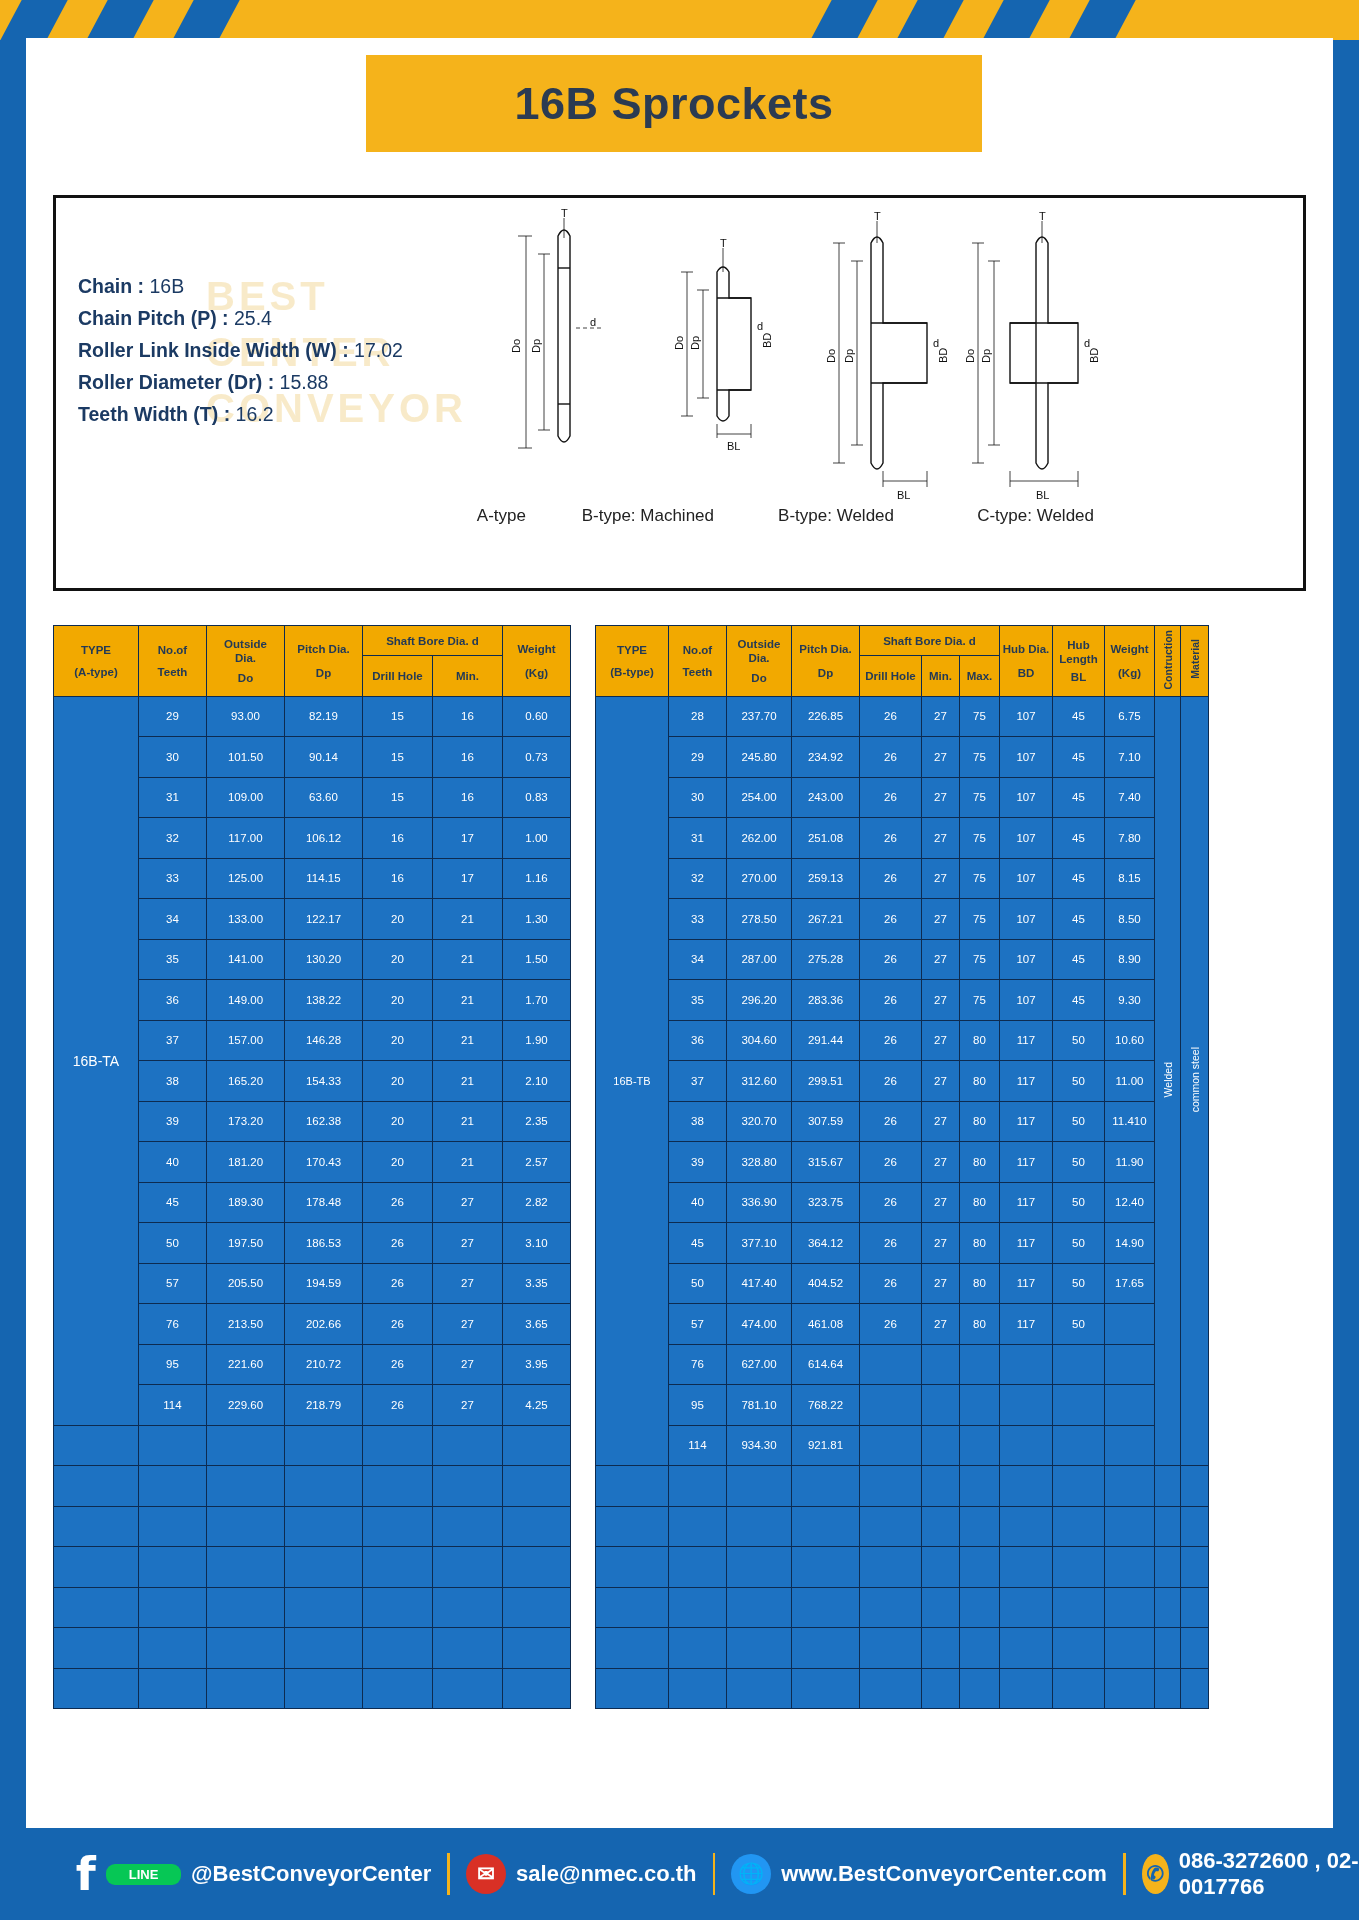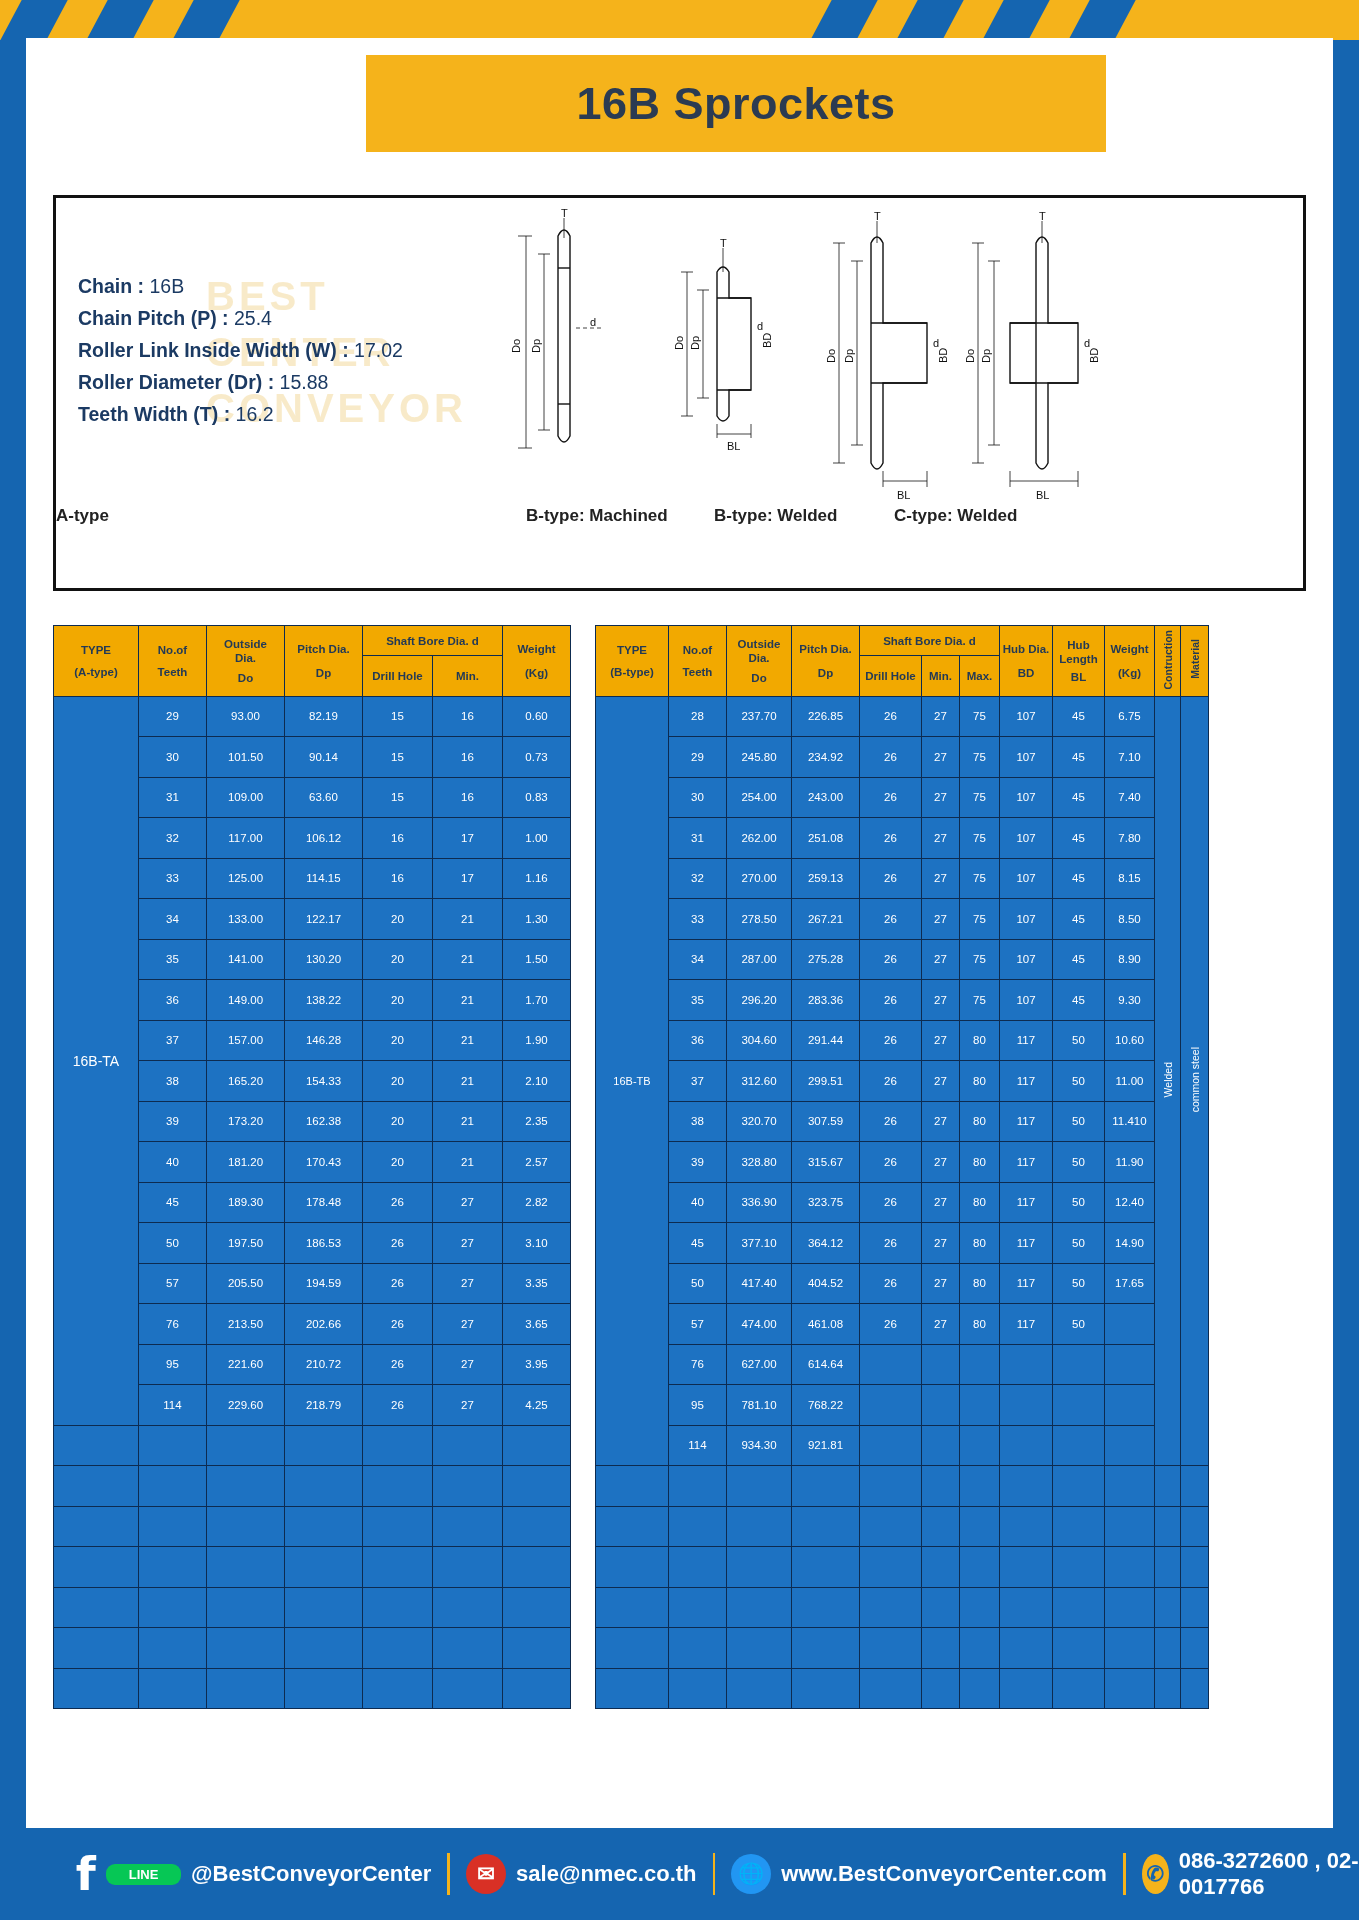--- a/index.html
+++ b/index.html
@@ -22,21 +22,21 @@
     background:#1565b0;
     transform:skewX(-28deg);
   }
   .page {
     position:absolute;
     left:26px; top:38px; width:1307px; height:1790px;
     background:#ffffff;
   }
   
   .title-bar {
-    position:absolute; left:366px; top:55px; width:740px; height:97px;
+    position:absolute; left:366px; top:55px; width:616px; height:97px;
     background:#f5b31b;
     display:flex; align-items:center; justify-content:center;
   }
   .title-bar h1 {
     margin:0; font-size:45px; font-weight:bold; color:#2b3b52;
     letter-spacing:0.5px;
   }
   
   .spec-box {
     position:absolute; left:53px; top:195px; width:1253px; height:396px;
@@ -51,21 +51,21 @@
     position:absolute; left:600px; top:300px;
     font-size:40px; font-weight:bold; color:#f6e4b8;
     line-height:56px; letter-spacing:4px; opacity:.75;
     pointer-events:none; z-index:0;
   }
   .diagrams { position:absolute; left:430px; top:10px; width:820px; height:380px; z-index:2;}
   .dg-captions {
     position:absolute; left:430px; top:340px; width:860px;
     display:flex; font-size:17px; color:#222;
   }
-  .dg-captions span { text-align:left;font-weight:bold; }
+  .dg-captions span { text-align:right; }
   
   .tbl-wrap { position:absolute; top:625px; }
   .tbl-left { left:53px; }
   .tbl-right { left:595px; }
   table.spec {
     border-collapse:collapse;
     table-layout:fixed;
   }
   table.spec td, table.spec th {
     border:1px solid #0d2b50;

